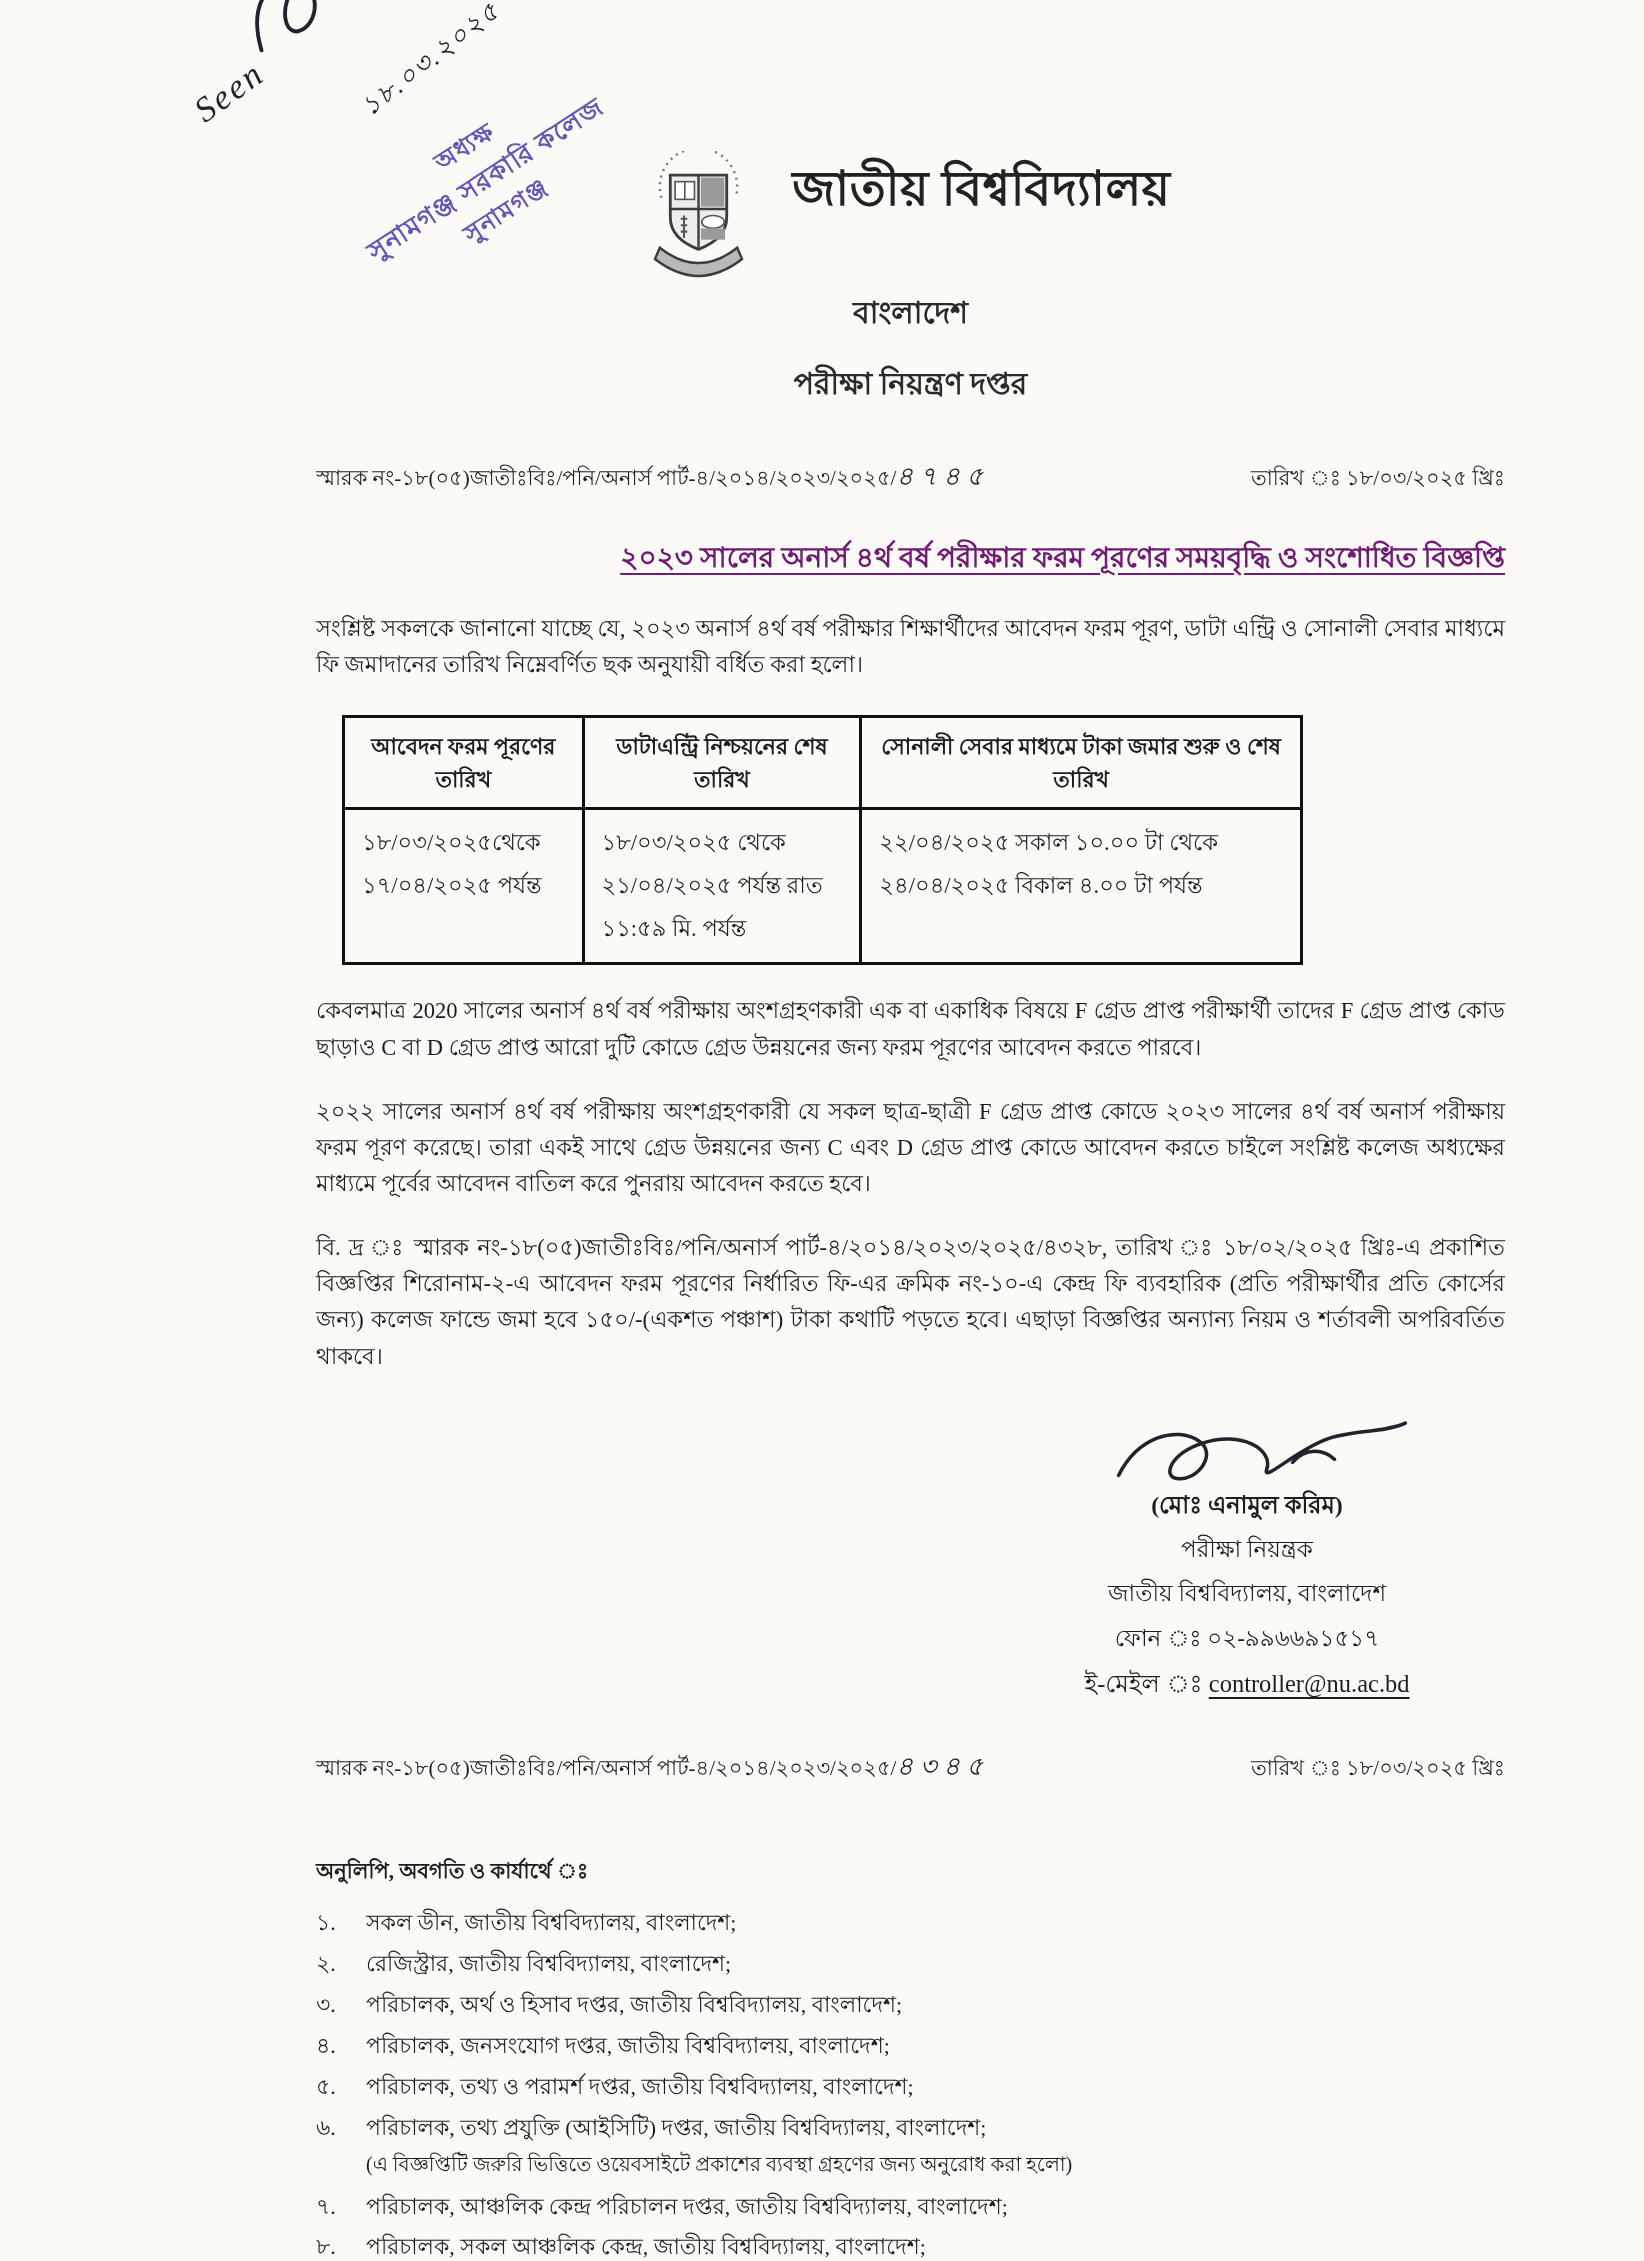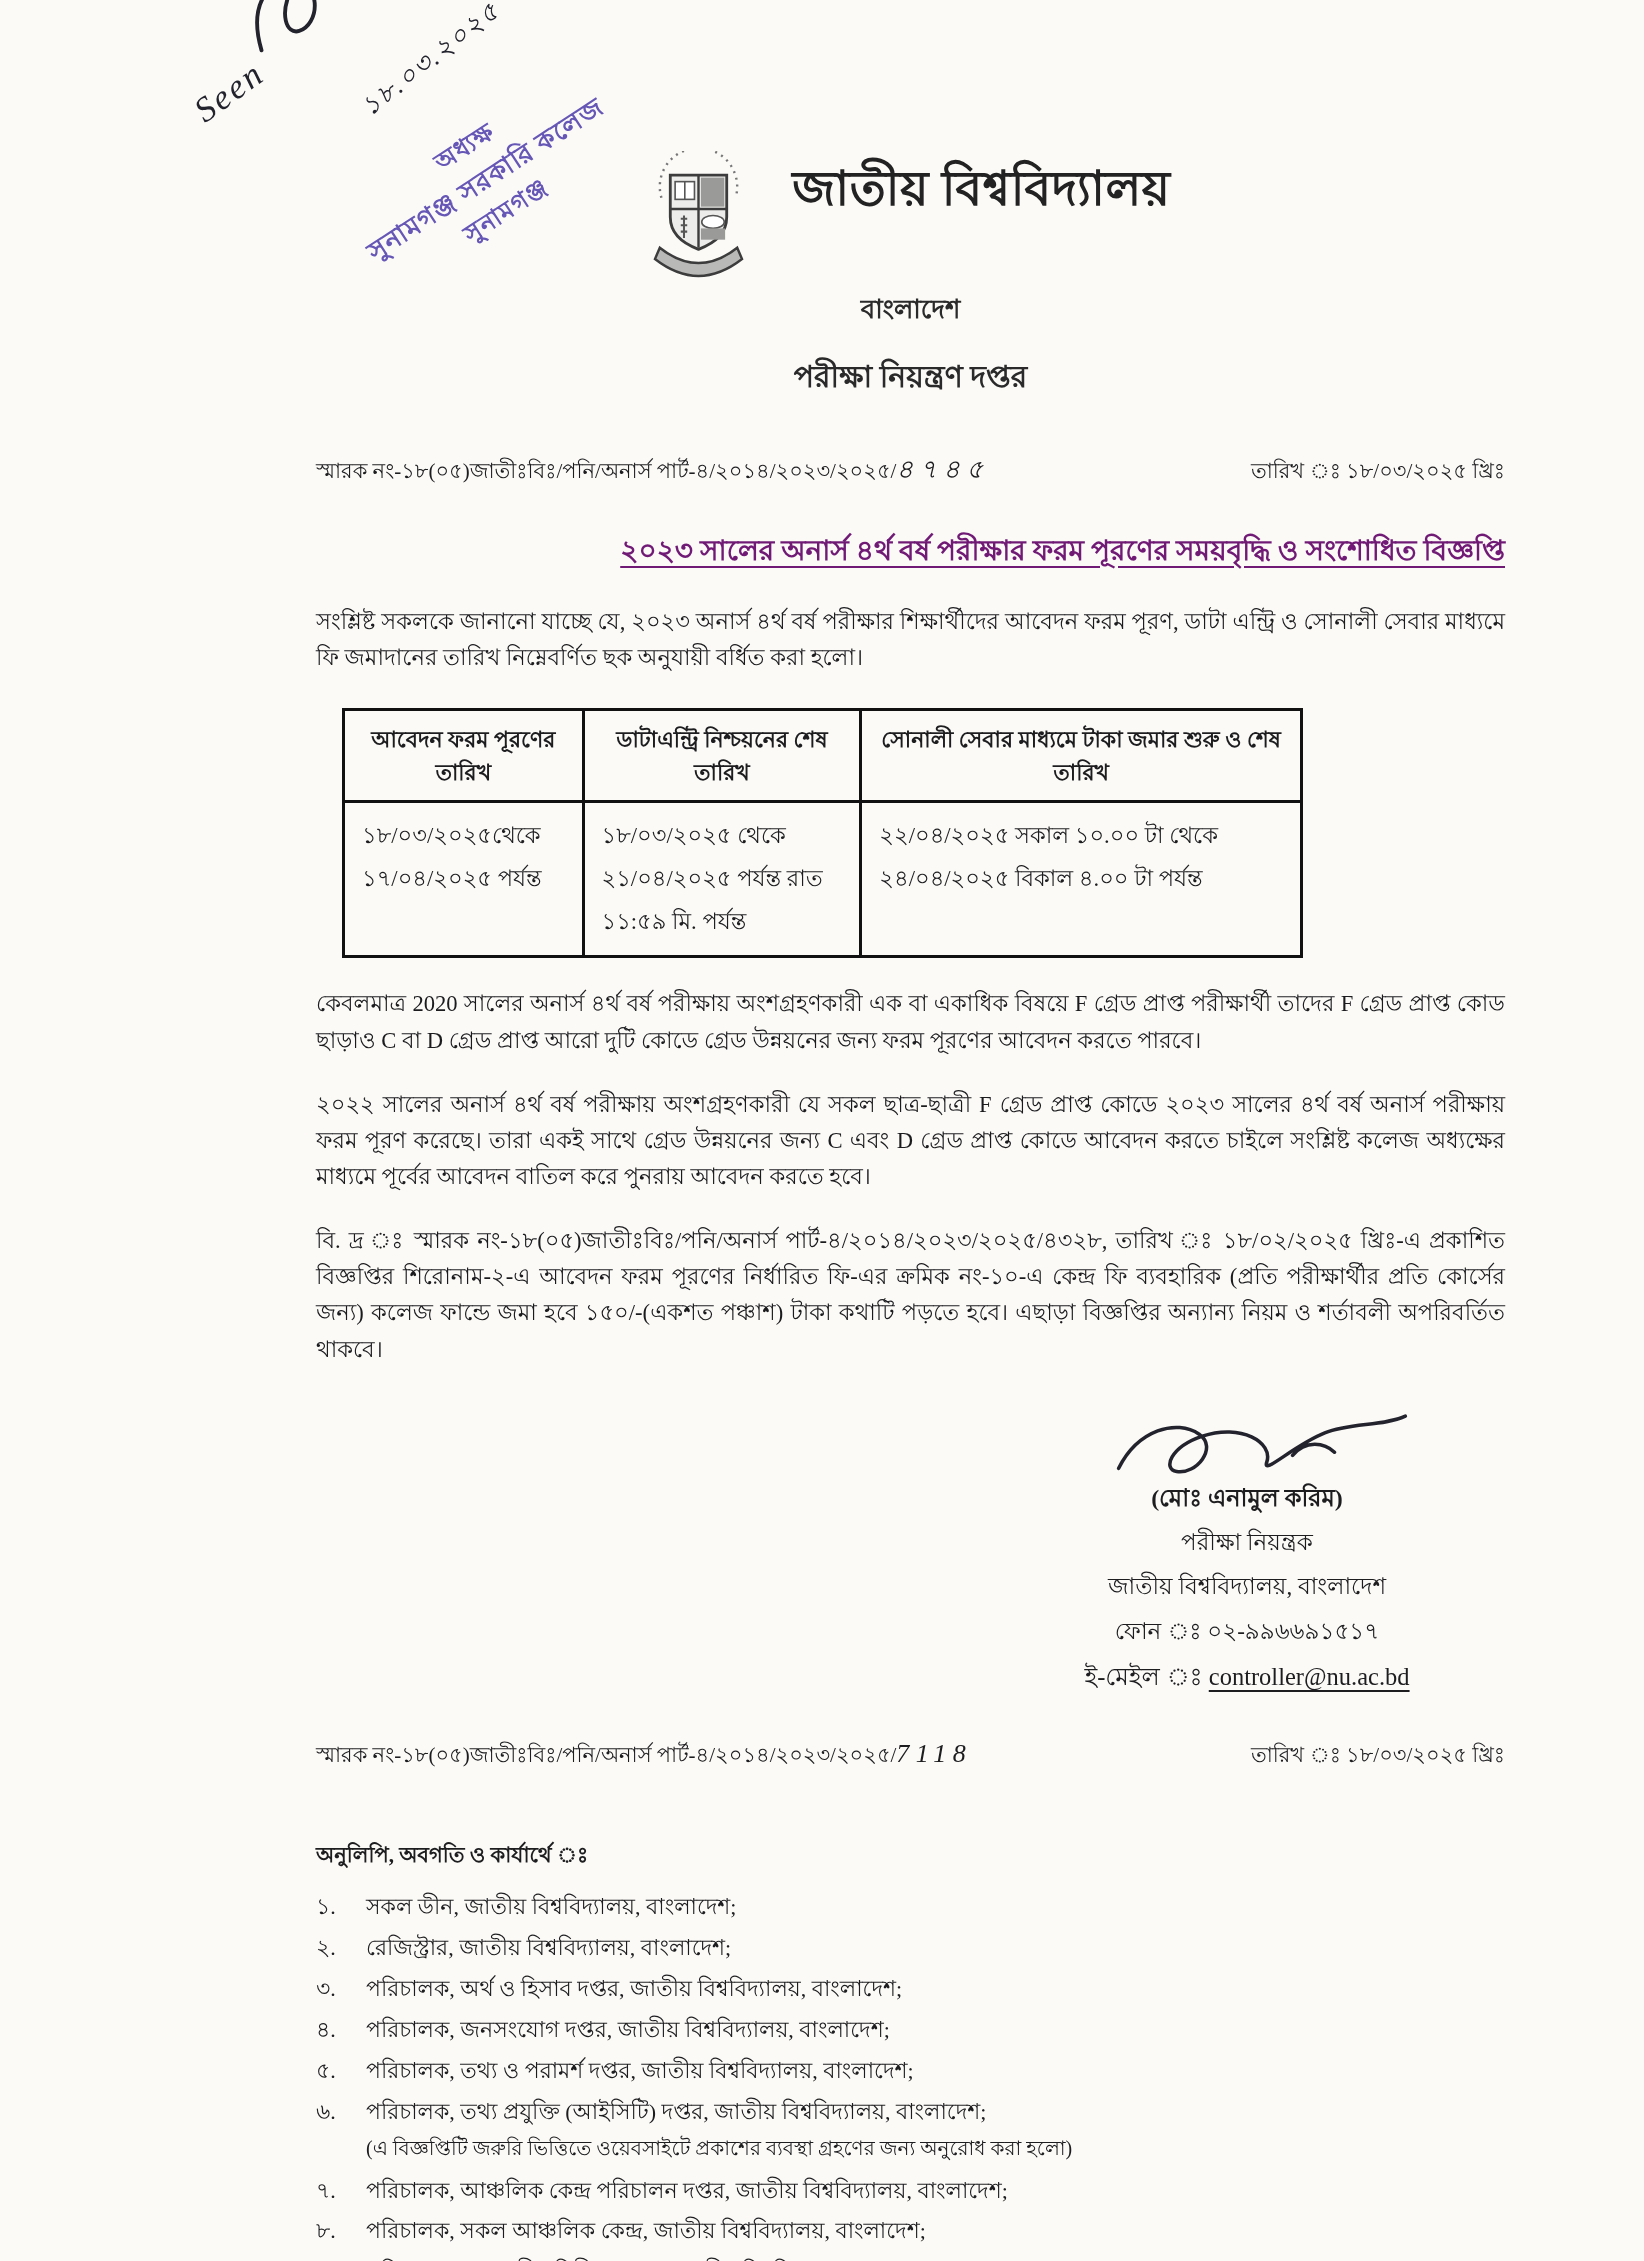--- a/index.html
+++ b/index.html
@@ -22,21 +22,21 @@
   .stamp{position:absolute;top:97px;left:213px;transform:rotate(-33deg);transform-origin:center;
     color:#5a49b0;text-align:center;line-height:1.5;opacity:.92;white-space:nowrap;}
   .stamp .s1{font-size:24.5px;font-weight:bold;letter-spacing:1.3px;}
   .stamp .s2{font-size:26px;font-weight:bold;letter-spacing:1.3px;}
   .stamp .s3{font-size:24.5px;font-weight:bold;letter-spacing:1.3px;}
 
   
   .header{position:relative;padding-top:151px;text-align:center;}
   .header-row{display:flex;align-items:flex-start;justify-content:center;gap:45px;}
   .org-name{font-size:48px;font-weight:bold;letter-spacing:0.6px;color:#222;line-height:1.05;padding-top:13px;}
-  .country{font-size:26px;font-weight:bold;color:#2a2a2a;margin-top:9px;}
+  .country{font-size:30px;font-weight:bold;color:#2a2a2a;margin-top:9px;}
   .office{font-size:30px;font-weight:bold;color:#2a2a2a;margin-top:20px;}
 
   
   .memo-row{display:flex;justify-content:space-between;align-items:baseline;margin-top:45px;}
   .memo-no{font-size:21px;white-space:nowrap;}
   .hw-num{font-size:26px;letter-spacing:6.4px;font-style:italic;}
   .memo-date{font-size:21px;white-space:nowrap;}
 
   
   .notice-title{margin-top:36px;text-align:right;font-size:28px;font-weight:bold;
@@ -153,21 +153,21 @@
       <div class="sig-line">জাতীয় বিশ্ববিদ্যালয়, বাংলাদেশ</div>
       <div class="sig-line">ফোন ঃ ০২-৯৯৬৬৯১৫১৭</div>
       <div class="sig-email">
         <span>ই-মেইল ঃ</span>
         <span class="addr">controller@nu.ac.bd</span>
       </div>
     </div>
 
     <div class="memo-row" style="margin-top:41px;">
       <div class="memo-no nowrap">
-        <span>স্মারক নং-১৮(০৫)জাতীঃবিঃ/পনি/অনার্স পার্ট-৪/২০১৪/২০২৩/২০২৫/</span><span class="hw-num">7118</span>
+        <span>স্মারক নং-১৮(০৫)জাতীঃবিঃ/পনি/অনার্স পার্ট-৪/২০১৪/২০২৩/২০২৫/</span><span class="hw-num">৪৩৪৫</span>
       </div>
       <div class="memo-date">তারিখ ঃ ১৮/০৩/২০২৫ খ্রিঃ</div>
     </div>
 
     <div class="dist-head">অনুলিপি, অবগতি ও কার্যার্থে ঃ</div>
     <div class="dist-list">
       <div class="dist-row">
           <span class="dist-num">১.</span>
           <span>সকল ডীন, জাতীয় বিশ্ববিদ্যালয়, বাংলাদেশ;</span>
         </div>

